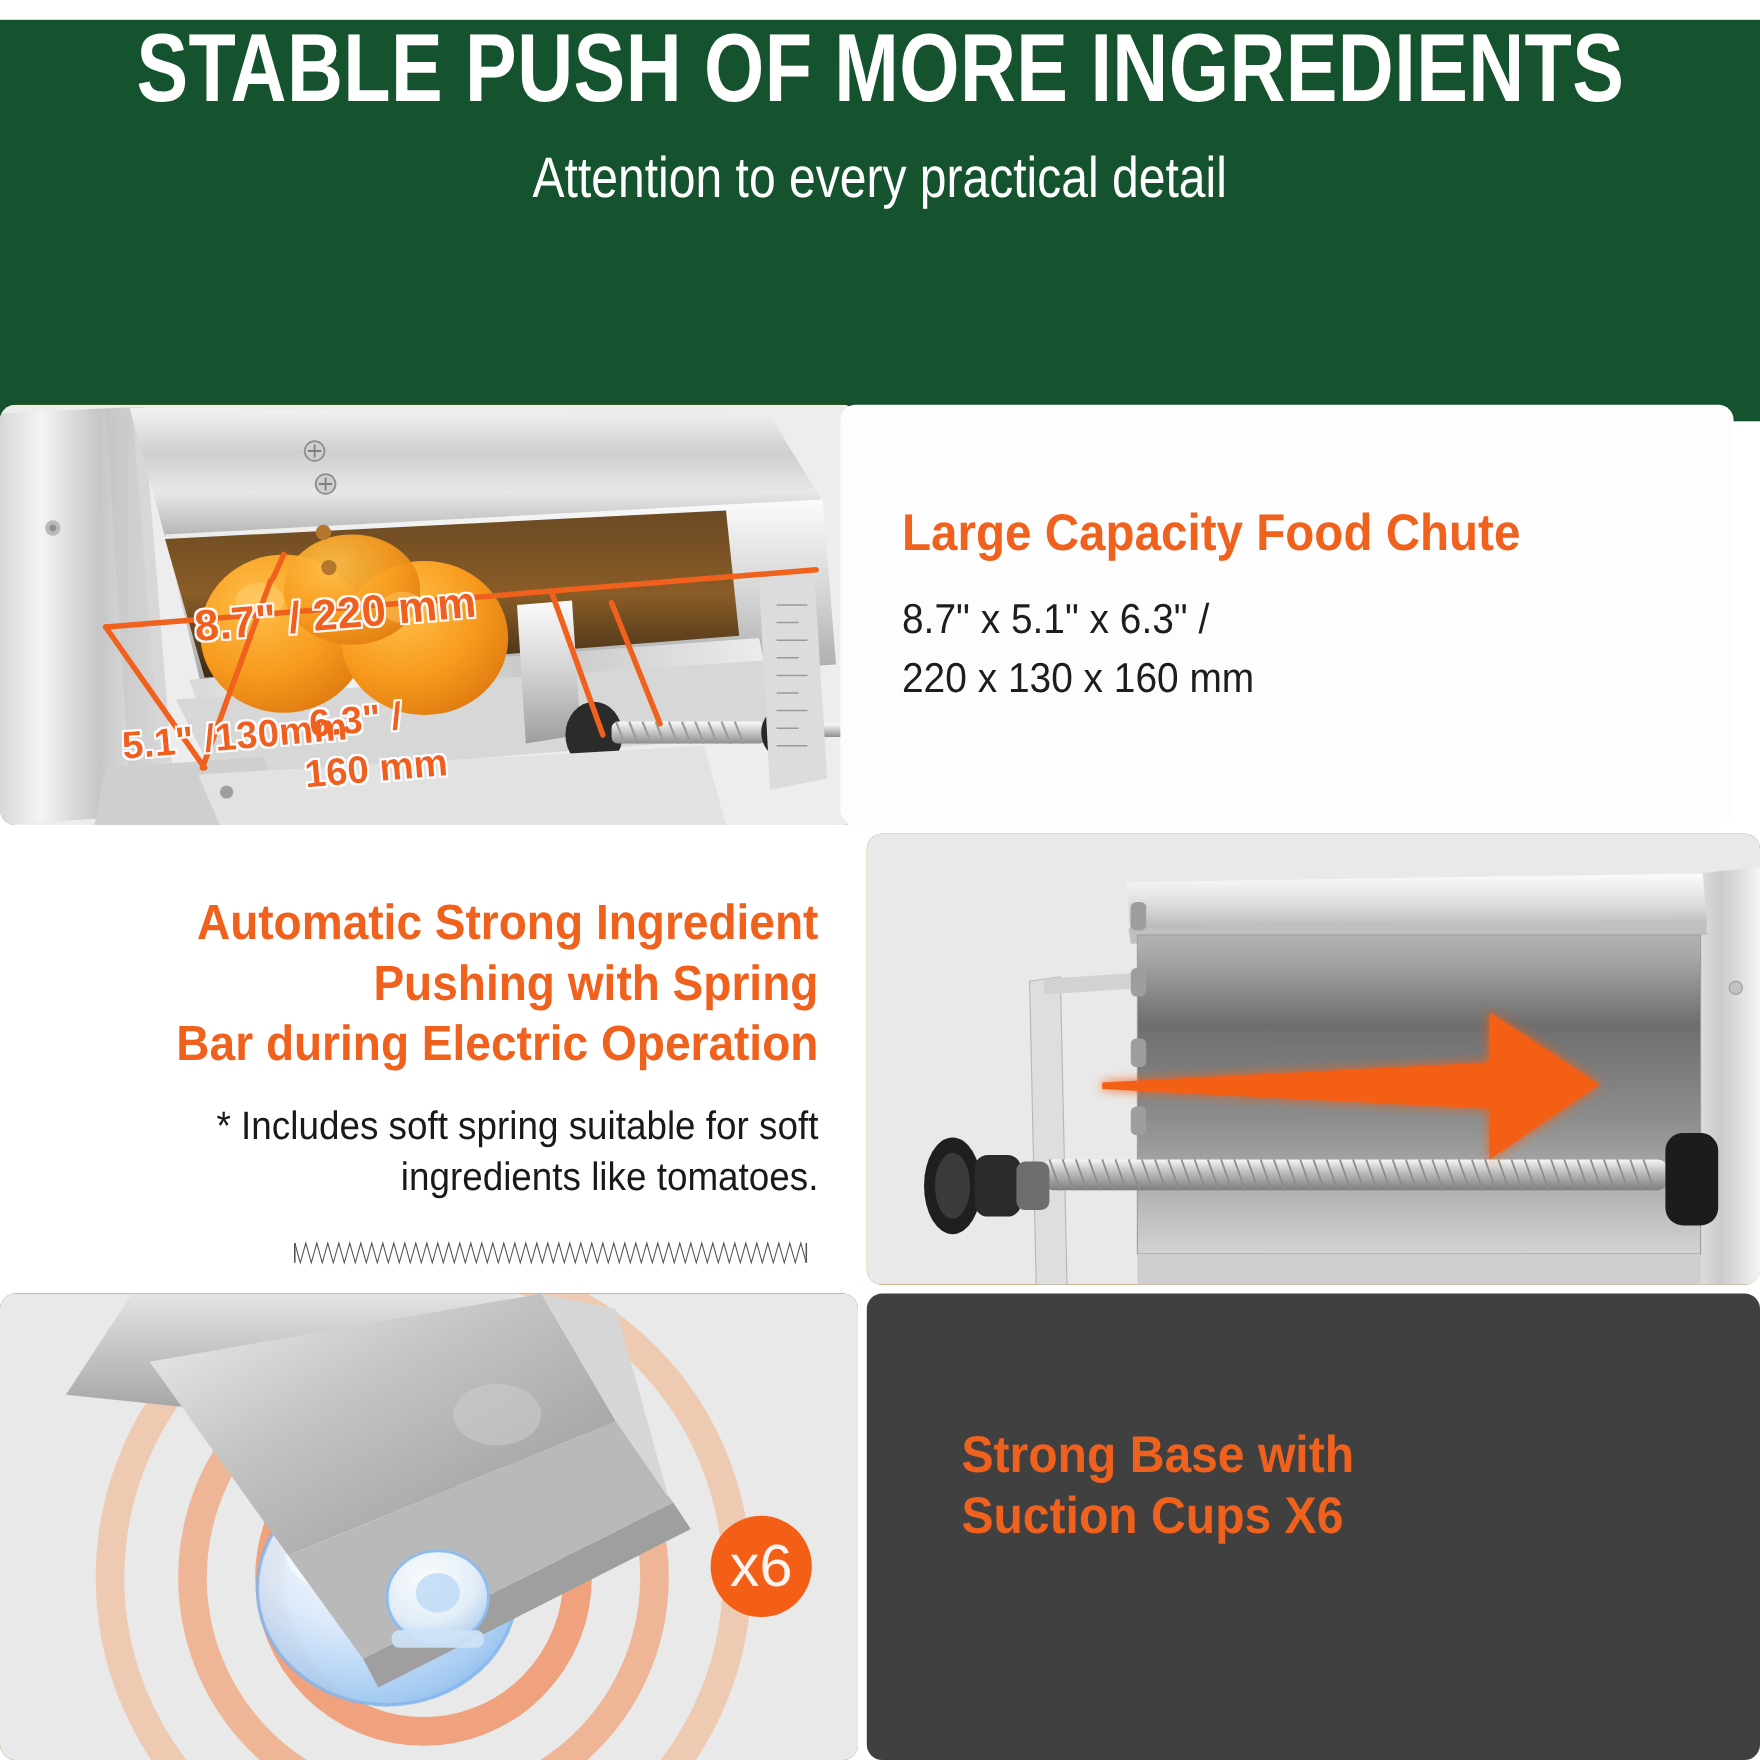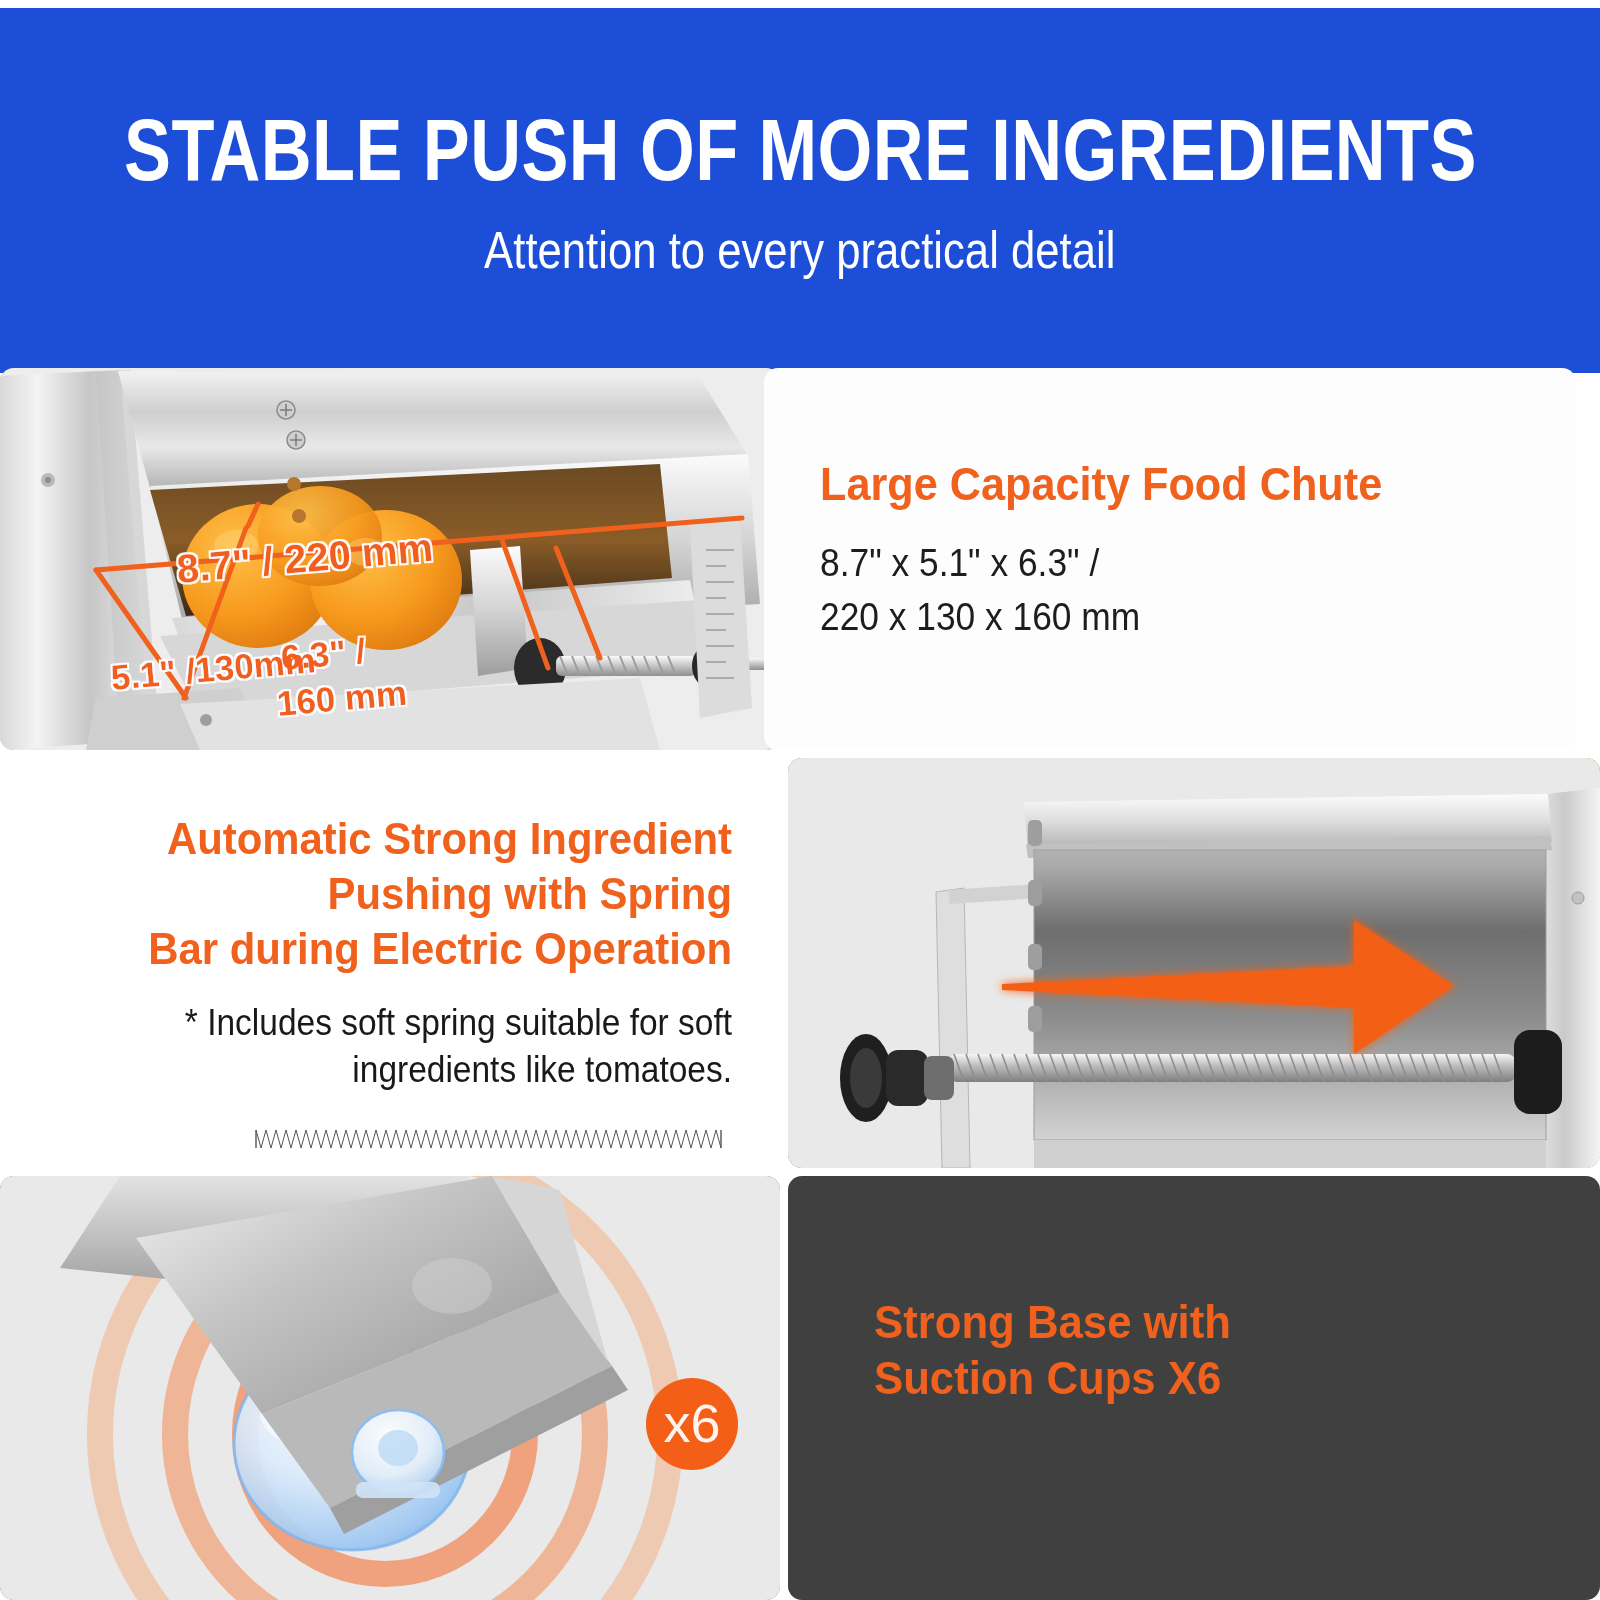--- a/index.html
+++ b/index.html
@@ -1,31 +1,31 @@
 <!DOCTYPE html>
 <html><head>
 <meta charset="utf-8">
 <style>
   html,body{margin:0;padding:0;background:#fff;}
   body{width:1600px;height:1600px;font-family:"Liberation Sans",sans-serif;overflow:hidden;}
   .page{position:relative;width:1600px;height:1600px;background:#ffffff;}
 
   
-  .header{position:absolute;left:0;top:8px;width:1600px;height:365px;background:#1d4ed8;
-          display:flex;flex-direction:column;align-items:center;justify-content:center;}
+  .header{position:absolute;left:0;top:18px;width:1600px;height:365px;background:#14532d;
+          display:flex;flex-direction:column;align-items:center;}
   .header-title{color:#ffffff;font-weight:bold;font-size:88px;line-height:1;letter-spacing:0.5px;
                 transform:scaleX(0.80);transform-origin:center;white-space:nowrap;margin:0;}
   .header-sub{color:#ffffff;font-size:52px;line-height:1;margin-top:30px;
               transform:scaleX(0.84);transform-origin:center;white-space:nowrap;}
 
   
   .panel{position:absolute;border-radius:14px;overflow:hidden;background:#a16207;}
   .p-tl{left:0px;   top:368px;  width:780px; height:382px;}
   .p-tr{left:764px; top:368px;  width:812px; height:382px;background:#fdfdfd;}
-  .p-ml{left:0px;   top:758px;  width:780px; height:410px;background:#ffffff;}
+  .p-ml{left:12px;   top:758px;  width:780px; height:410px;background:#ffffff;}
   .p-mr{left:788px; top:758px;  width:812px; height:410px;}
   .p-bl{left:0px;   top:1176px; width:780px; height:424px;}
   .p-br{left:788px; top:1176px; width:812px; height:424px;background:#404040;}
 
   
   .tr-inner{padding:90px 0 0 56px;}
   .feat-title{color:#f0611d;font-weight:bold;font-size:47px;line-height:1.12;
               transform:scaleX(0.92);transform-origin:left center;white-space:nowrap;}
   .feat-body{color:#1d1d1d;font-size:38px;line-height:1.42;margin-top:26px;
              transform:scaleX(0.93);transform-origin:left center;}

